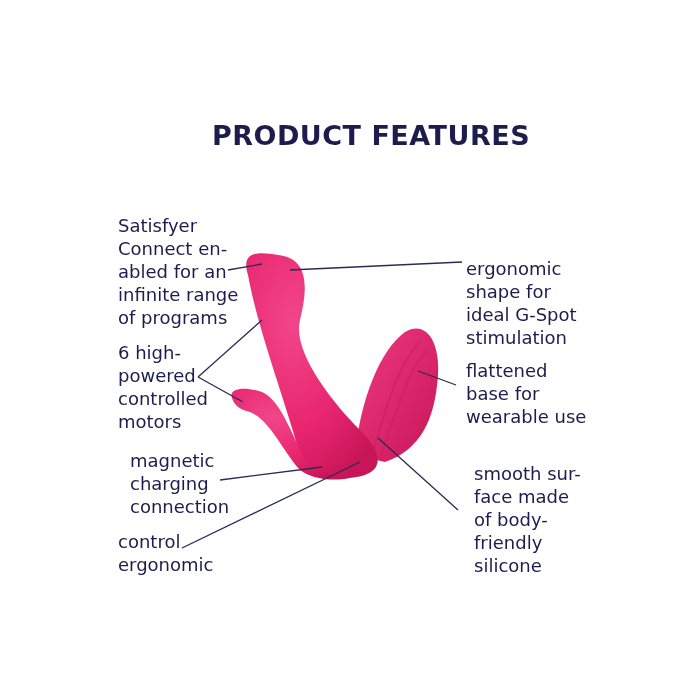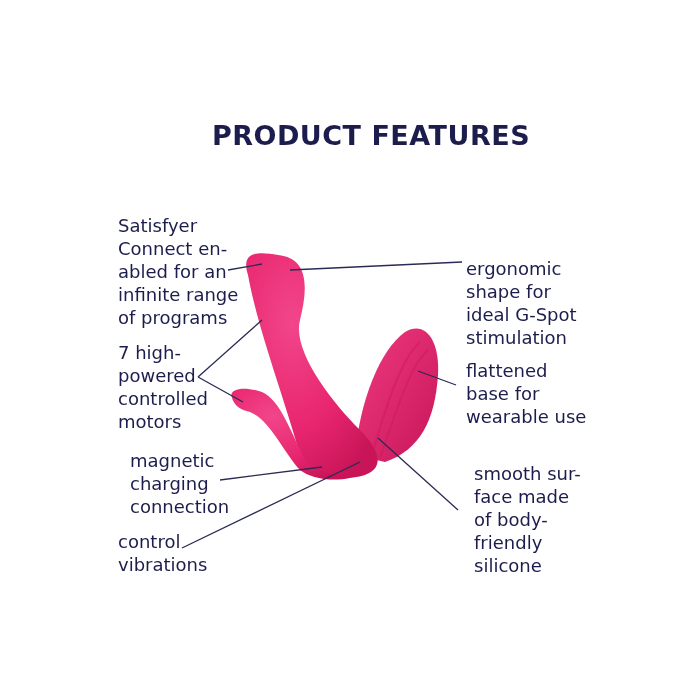--- a/index.html
+++ b/index.html
@@ -13,29 +13,29 @@
 </head>
 <body>
 
 <div class="title">PRODUCT FEATURES</div>
 
 <div class="feat" style="left:118px; top:214px;">Satisfyer
 Connect en-
 abled for an
 infinite range
 of programs</div>
-<div class="feat" style="left:118px; top:341px;">7 high-
+<div class="feat" style="left:118px; top:341px;">6 high-
 powered
 controlled
 motors</div>
 <div class="feat" style="left:130px; top:449px;">magnetic
 charging
 connection</div>
 <div class="feat" style="left:118px; top:530px;">control
-vibrations</div>
+ergonomic</div>
 
 <div class="feat" style="left:466px; top:220px;margin-top:37px;">ergonomic
 shape for
 ideal G-Spot
 stimulation</div>
 <div class="feat" style="left:466px; top:359px;">flattened
 base for
 wearable use</div>
 <div class="feat" style="left:474px; top:462px;">smooth sur-
 face made

